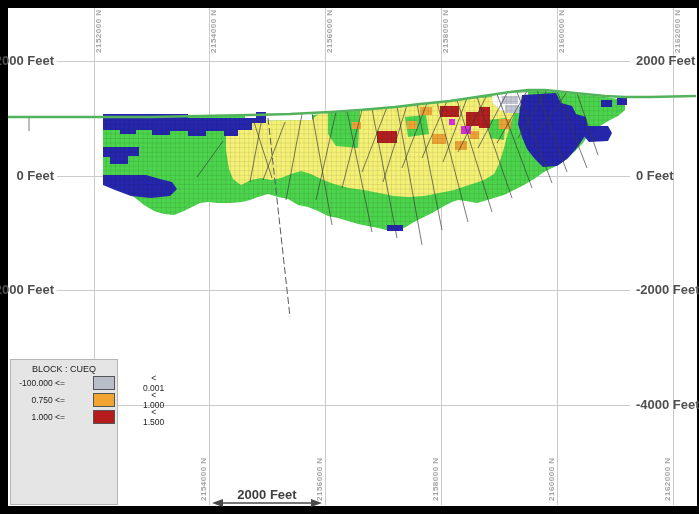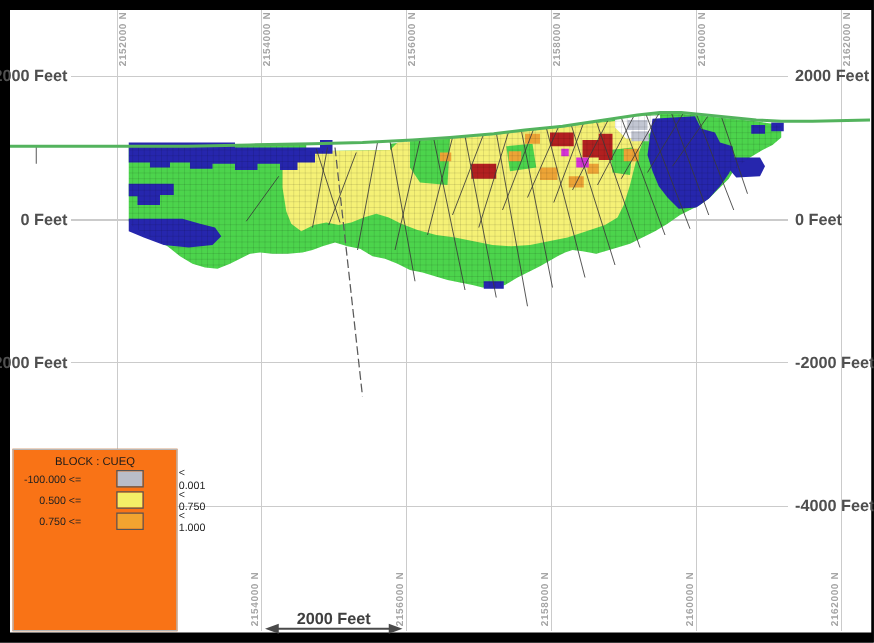--- a/index.html
+++ b/index.html
@@ -13,28 +13,28 @@
   .elevline{stroke:#cbcbcb;stroke-width:1;shape-rendering:crispEdges;}
   .hole{stroke:#3a3a3a;stroke-width:.8;fill:none;opacity:.85;}
   .blk-green{fill:#4cd44c;}
   .blk-yellow{fill:#f5f176;}
   .blk-blue{fill:#2626ad;}
   .blk-red{fill:#b22020;}
   .blk-orange{fill:#eda436;}
   .blk-magenta{fill:#d633d6;}
   .blk-gray{fill:#c2c6d2;}
   
-  .legend{position:absolute;left:10px;top:359px;width:132px;height:146px;
-          background:#f97316;border:1px solid #b5b5b5;box-sizing:border-box;
+  .legend{position:absolute;left:10px;top:359px;width:108px;height:146px;
+          background:#e5e5e5;border:1px solid #b5b5b5;box-sizing:border-box;
           font-size:8.5px;color:#222;}
   .legend-title{text-align:center;font-size:9px;padding-top:4px;color:#1a1a1a;}
   .legend-row{display:flex;align-items:center;height:17.4px;gap:24px;}
   .legend-left{width:54px;text-align:right;flex:none;}
   .legend-swatch{width:20px;height:12px;border:1px solid #555;margin:0 4px 0 4px;flex:none;}
-  .legend-right{flex:1;text-align:left;}
+  .legend-right{flex:1;text-align:center;}
 </style>
 </head>
 <body>
 
 <div class="stage">
 <svg width="699" height="514" viewBox="0 0 699 514">
   <defs>
     <pattern id="cellgrid" patternUnits="userSpaceOnUse" width="4.6" height="4.6">
       <path d="M0,0 H4.6 M0,0 V4.6" stroke="rgba(0,0,0,0.22)" stroke-width="0.7" fill="none"></path>
     </pattern>
@@ -174,27 +174,27 @@
 <div class="legend">
   <div class="legend-title">BLOCK : CUEQ</div>
   <div class="legend-row">
     <span class="legend-left">-100.000 &lt;=</span>
     <svg class="legend-swatch">
           <rect width="100%" height="100%" fill="#b9bdc9"></rect>
         </svg>
     <span class="legend-right">&lt; 0.001</span>
   </div>
   <div class="legend-row">
-    <span class="legend-left">0.500 &lt;=</span>
-    <svg class="legend-swatch">
-          <rect width="100%" height="100%" fill="#f4ef67"></rect>
-        </svg>
-    <span class="legend-right">&lt; 0.750</span>
-  </div>
-  <div class="legend-row">
     <span class="legend-left">0.750 &lt;=</span>
     <svg class="legend-swatch">
           <rect width="100%" height="100%" fill="#f2a430"></rect>
         </svg>
     <span class="legend-right">&lt; 1.000</span>
   </div>
+  <div class="legend-row">
+    <span class="legend-left">1.000 &lt;=</span>
+    <svg class="legend-swatch">
+          <rect width="100%" height="100%" fill="#b71c1c"></rect>
+        </svg>
+    <span class="legend-right">&lt; 1.500</span>
+  </div>
 </div>
 </div>
 
 </body></html>

